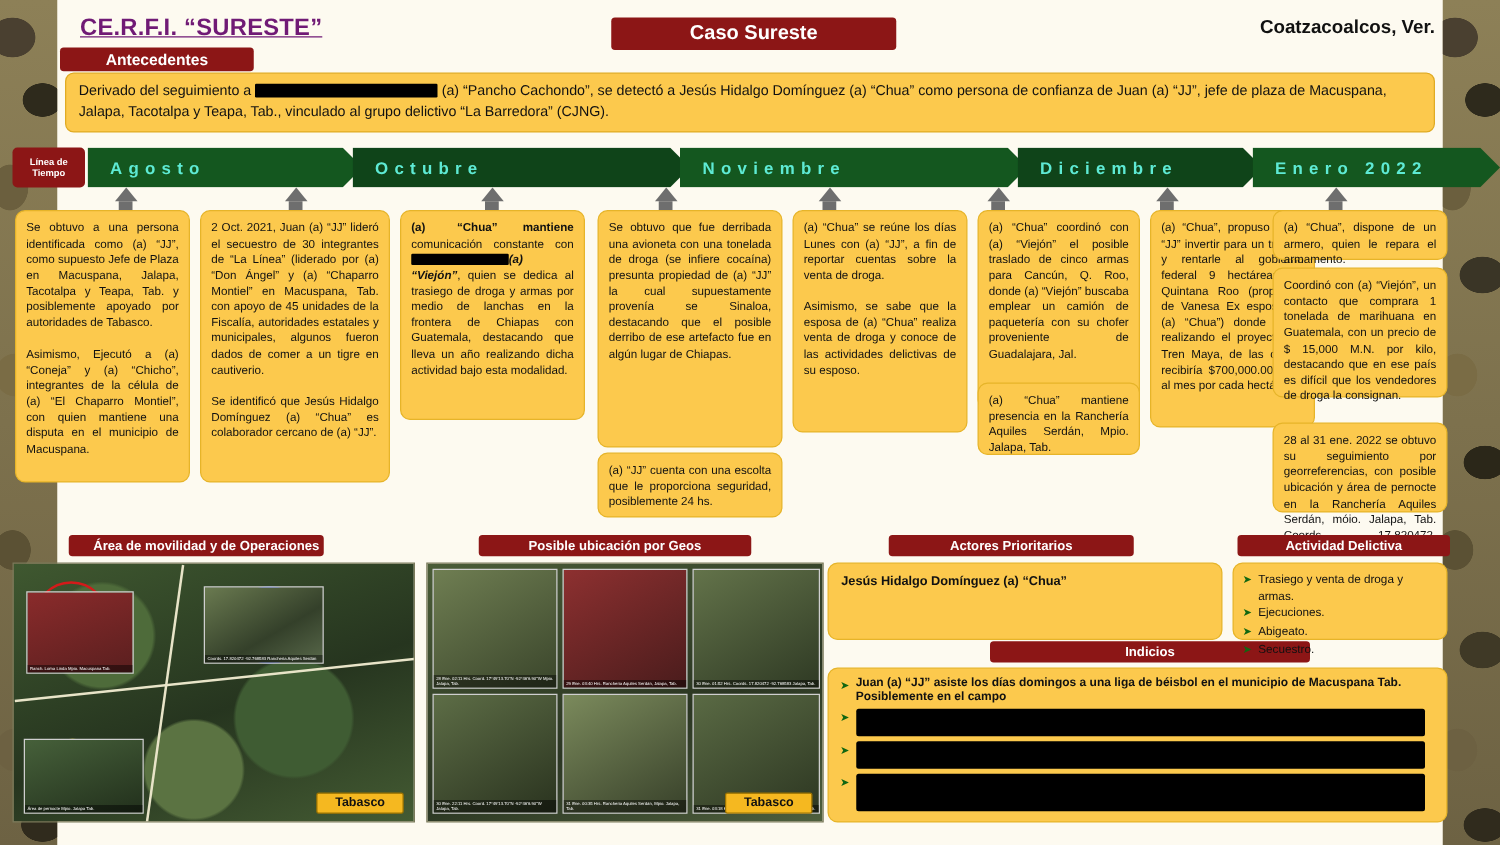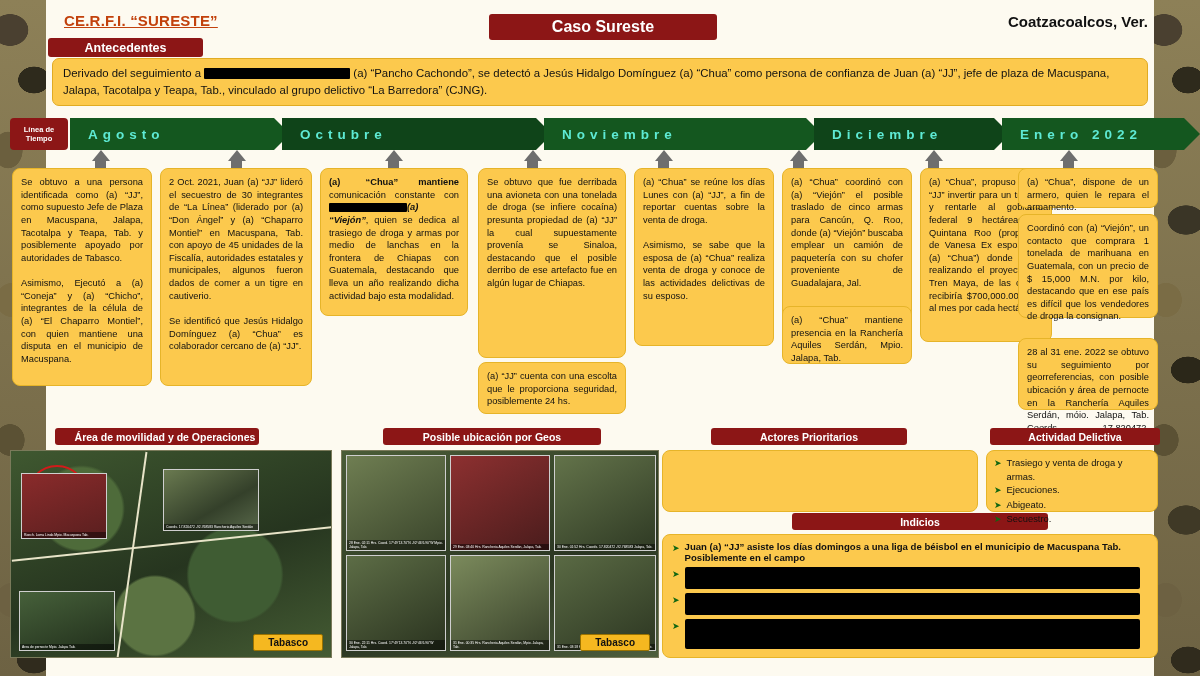--- a/index.html
+++ b/index.html
@@ -27,21 +27,21 @@
   }
   .bg-camo.left { left:0; }
   .bg-camo.right { right:0; }
   .sheet {
     position:absolute; left:46px; right:46px; top:0; bottom:0;
     background:#fdfaf0;
   }
   
   .hdr-title {
     position:absolute; left:64px; top:12px;
-    font-size:15px; font-weight:bold; color:#c2410c; letter-spacing:.2px;
+    font-size:19px; font-weight:bold; color:#701a75; letter-spacing:.2px;
     text-decoration:underline;
   }
   .hdr-case {
     position:absolute; left:489px; top:14px; width:228px; height:26px;
     background:#8c1616; color:#fff; font-weight:bold; font-size:16px;
     display:flex; align-items:center; justify-content:center;
     border-radius:3px;
   }
   .hdr-place {
     position:absolute; right:52px; top:13px;
@@ -185,21 +185,21 @@
 <div class="arrow-stem" style="left:928px; top:161px;"></div>
 <div class="arrow-up" style="left:1060px;top:150px;"></div>
 <div class="arrow-stem" style="left:1063px;top:161px;"></div>
 
 <div class="card" style="left:12px;  top:168px; width:140px; height:218px; white-space:pre-line;">Se obtuvo a una persona identificada como (a) “JJ”, como supuesto Jefe de Plaza en Macuspana, Jalapa, Tacotalpa y Teapa, Tab. y posiblemente apoyado por autoridades de Tabasco.
 
 Asimismo, Ejecutó a (a) “Coneja” y (a) “Chicho”, integrantes de la célula de (a) “El Chaparro Montiel”, con quien mantiene una disputa en el municipio de Macuspana.</div>
 <div class="card" style="left:160px; top:168px; width:152px; height:218px; white-space:pre-line;">2 Oct. 2021, Juan (a) “JJ” lideró el secuestro de 30 integrantes de “La Línea” (liderado por (a) “Don Ángel” y (a) “Chaparro Montiel” en Macuspana, Tab. con apoyo de 45 unidades de la Fiscalía, autoridades estatales y municipales, algunos fueron dados de comer a un tigre en cautiverio.
 
 Se identificó que Jesús Hidalgo Domínguez (a) “Chua” es colaborador cercano de (a) “JJ”.</div>
-<div class="card" style="left:320px; top:168px; width:148px; height:148px;">
+<div class="card" style="left:320px; top:168px; width:148px; height:168px;">
   <p><b>(a)&nbsp; &nbsp;&nbsp;&nbsp;“Chua”&nbsp;&nbsp;&nbsp;&nbsp;mantiene</b> comunicación&nbsp;&nbsp;constante&nbsp;&nbsp;con <span class="redacted" style="width:78px;height:9px;"></span><b><i>(a) “Viejón”</i></b>, quien se dedica al trasiego de droga y armas por medio de lanchas en la frontera de Chiapas con Guatemala, destacando que lleva un año realizando dicha actividad bajo esta modalidad.</p>
 </div>
 <div class="card" style="left:478px; top:168px; width:148px; height:190px;">Se obtuvo que fue derribada una avioneta con una tonelada de droga (se infiere cocaína) presunta propiedad de (a) “JJ” la cual supuestamente provenía se Sinaloa, destacando que el posible derribo de ese artefacto fue en algún lugar de Chiapas.</div>
 <div class="card" style="left:478px; top:362px; width:148px; height:52px;">(a) “JJ” cuenta con una escolta que le proporciona seguridad, posiblemente 24 hs.</div>
 <div class="card" style="left:634px; top:168px; width:140px; height:178px; white-space:pre-line;">(a) “Chua” se reúne los días Lunes con (a) “JJ”, a fin de reportar cuentas sobre la venta de droga.
 
 Asimismo, se sabe que la esposa de (a) “Chua” realiza venta de droga y conoce de las actividades delictivas de su esposo.</div>
 <div class="card" style="left:782px; top:168px; width:130px; height:160px;">(a) “Chua” coordinó con (a) “Viejón” el posible traslado de cinco armas para Cancún, Q. Roo, donde (a) “Viejón” buscaba emplear un camión de paquetería con su chofer proveniente de Guadalajara, Jal.</div>
 <div class="card" style="left:782px; top:306px; width:130px; height:58px;">(a) “Chua” mantiene presencia en la Ranchería Aquiles Serdán, Mpio. Jalapa, Tab.</div>
 <div class="card" style="left:920px; top:168px; width:132px; height:174px;">(a) “Chua”, propuso a (a) “JJ” invertir para un tramite y rentarle al gobierno federal 9 hectáreas en Quintana Roo (propiedad de Vanesa Ex esposa de (a) “Chua”) donde están realizando el proyecto del Tren Maya, de las cuales recibiría $700,000.00 M.N, al mes por cada hectárea.</div>
@@ -247,20 +247,21 @@
   <div class="tile" style="left:108px; top:104px; width:100px; height:96px; background:linear-gradient(150deg,#7b8a5c,#38412a);">
     <div class="cap">31 Ene. 00:35 Hrs. Rancheria Aquiles Serdán, Mpio. Jalapa, Tab.</div>
   </div>
   <div class="tile" style="left:212px; top:104px; width:102px; height:96px; background:linear-gradient(150deg,#5a6a44,#2d3722);">
     <div class="cap">31 Ene. 03:18 Hrs. Coords. 17.820472 -92.768583 Jalapa, Tab.</div>
   </div>
   <div class="tag-tabasco" style="right:8px; bottom:6px;">Tabasco</div>
 </div>
 
 <div class="panel" style="left:662px; top:450px; width:316px; height:62px;">
+  <div><b>Jesús Hidalgo Domínguez (a) “Chua”</b></div>
 </div>
 
 <div class="panel" style="left:986px; top:450px; width:172px; height:62px; font-size:9.4px; line-height:1.45; padding:5px 7px;">
   <div class="bullet-line">
       <span class="mk">➤</span>
       <span>Trasiego y venta de droga y armas.</span>
     </div>
   <div class="bullet-line">
       <span class="mk">➤</span>
       <span>Ejecuciones.</span>

